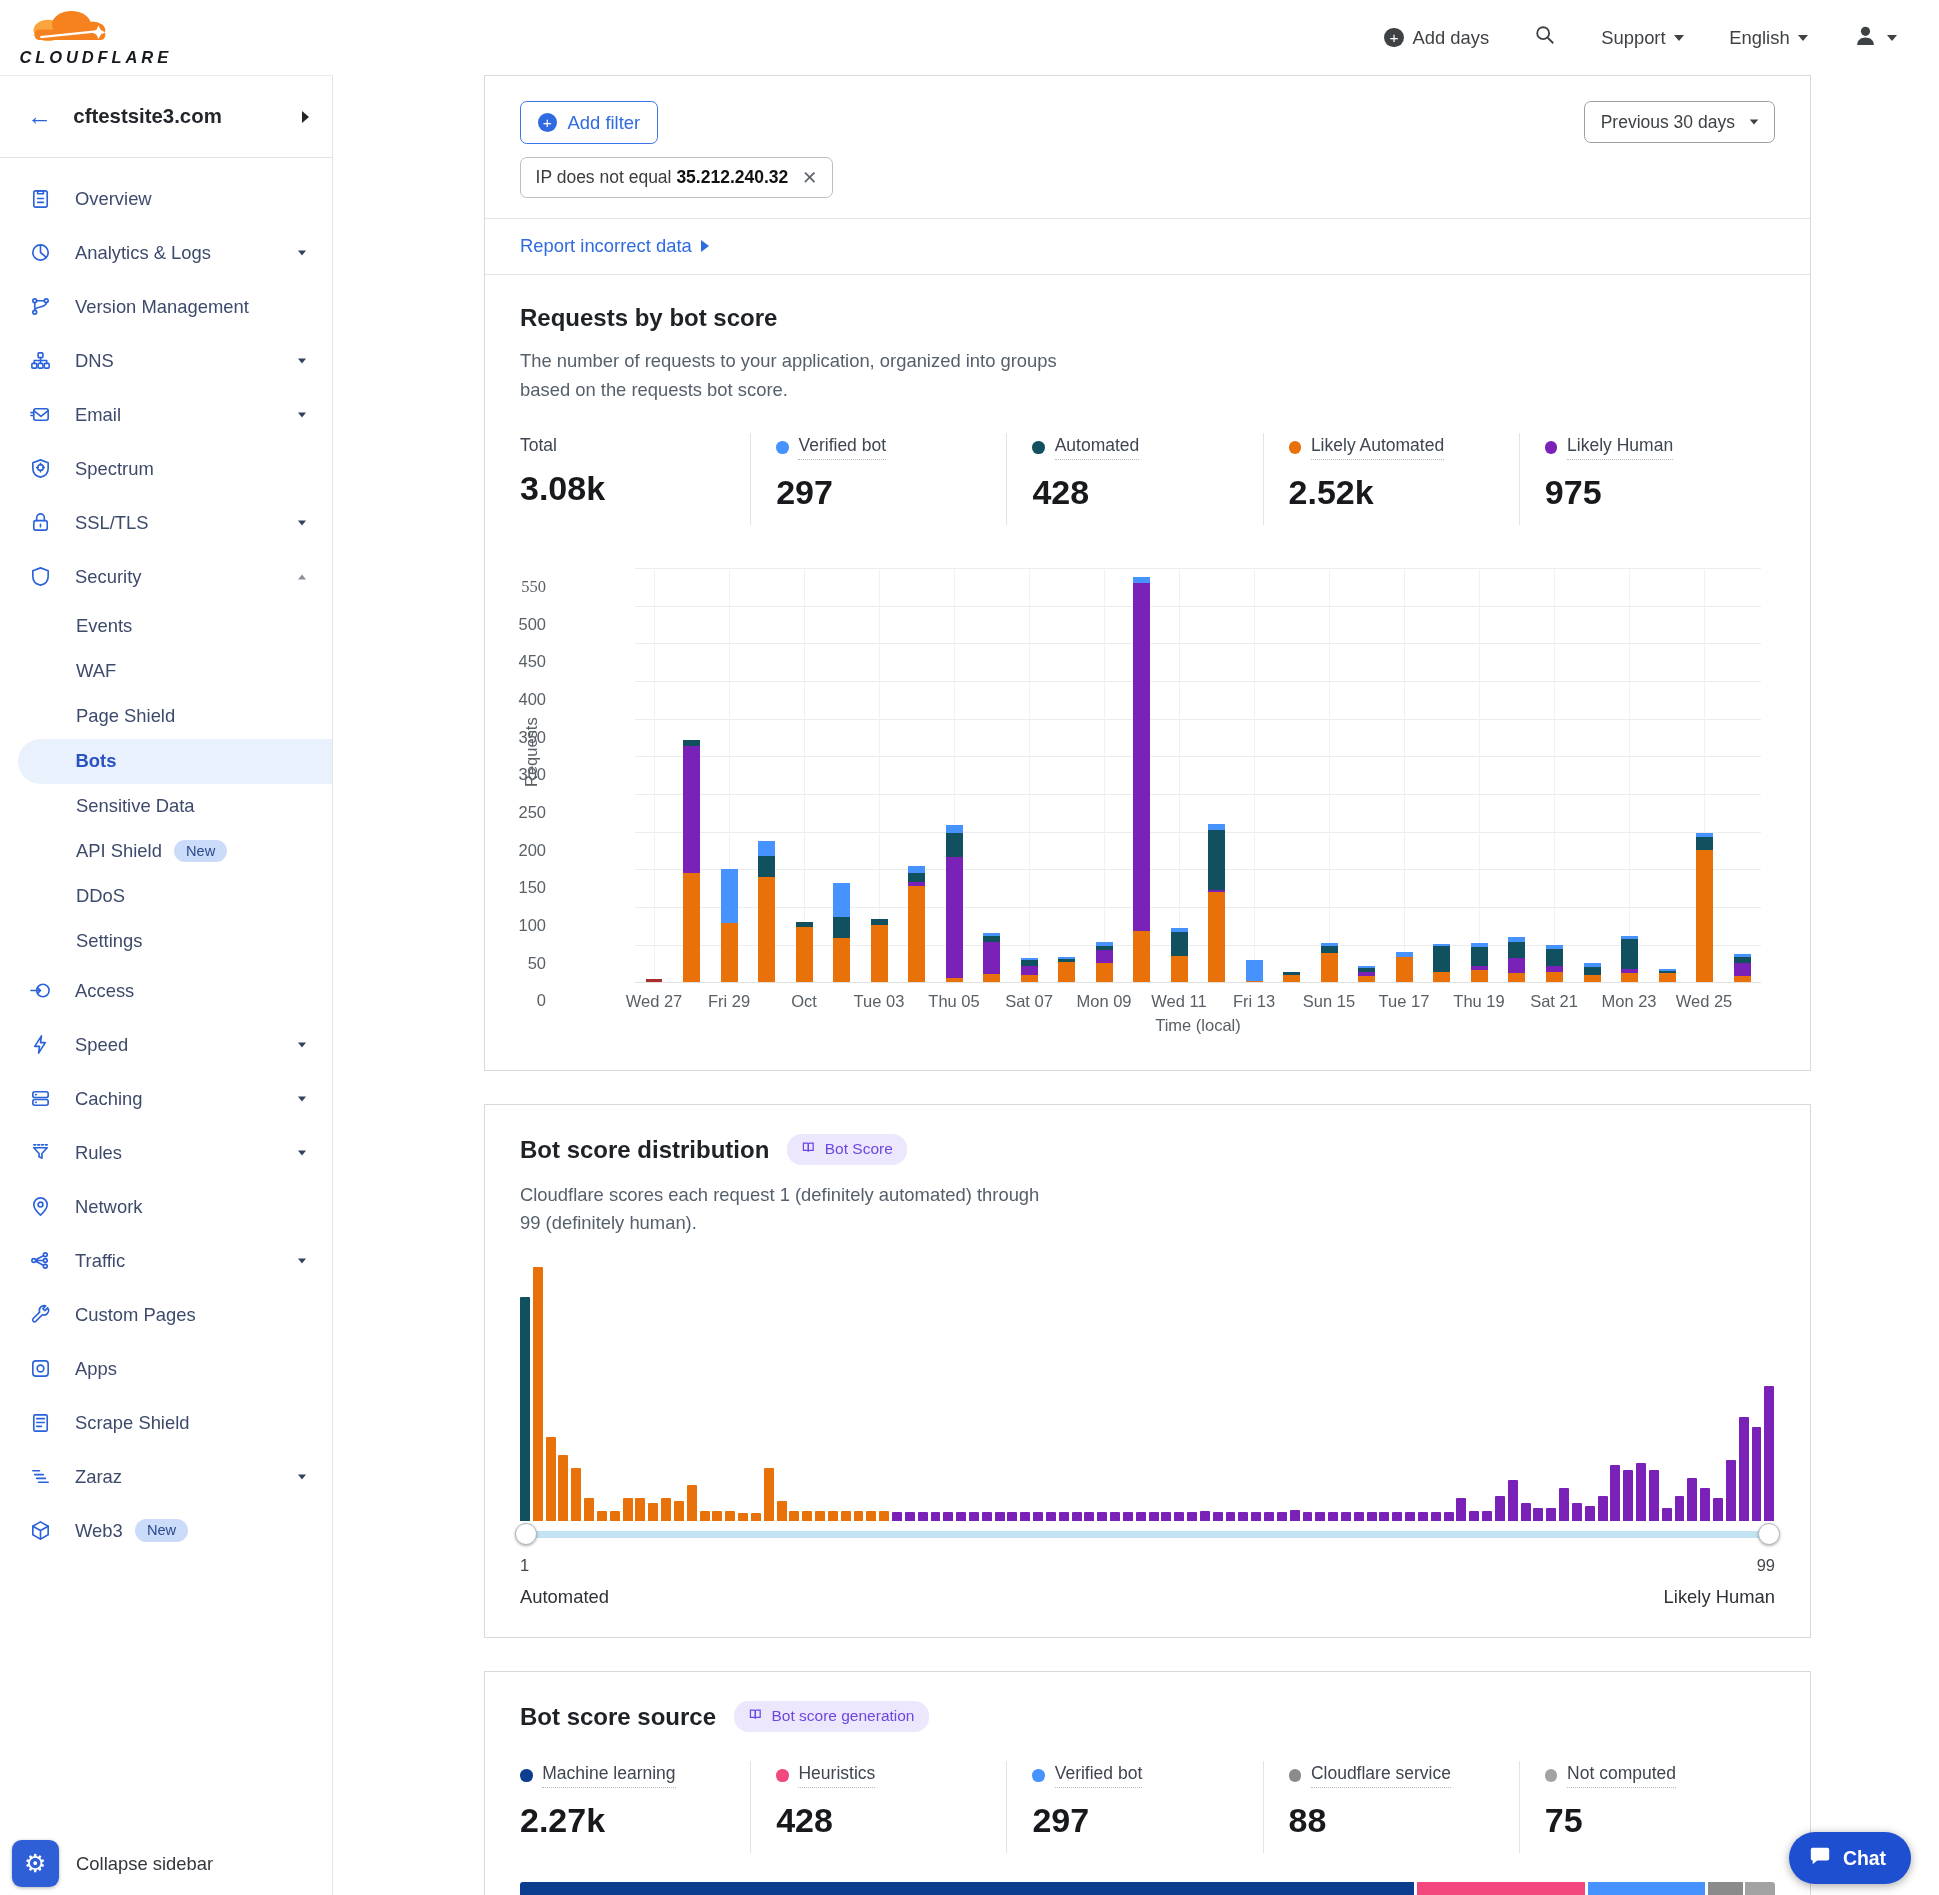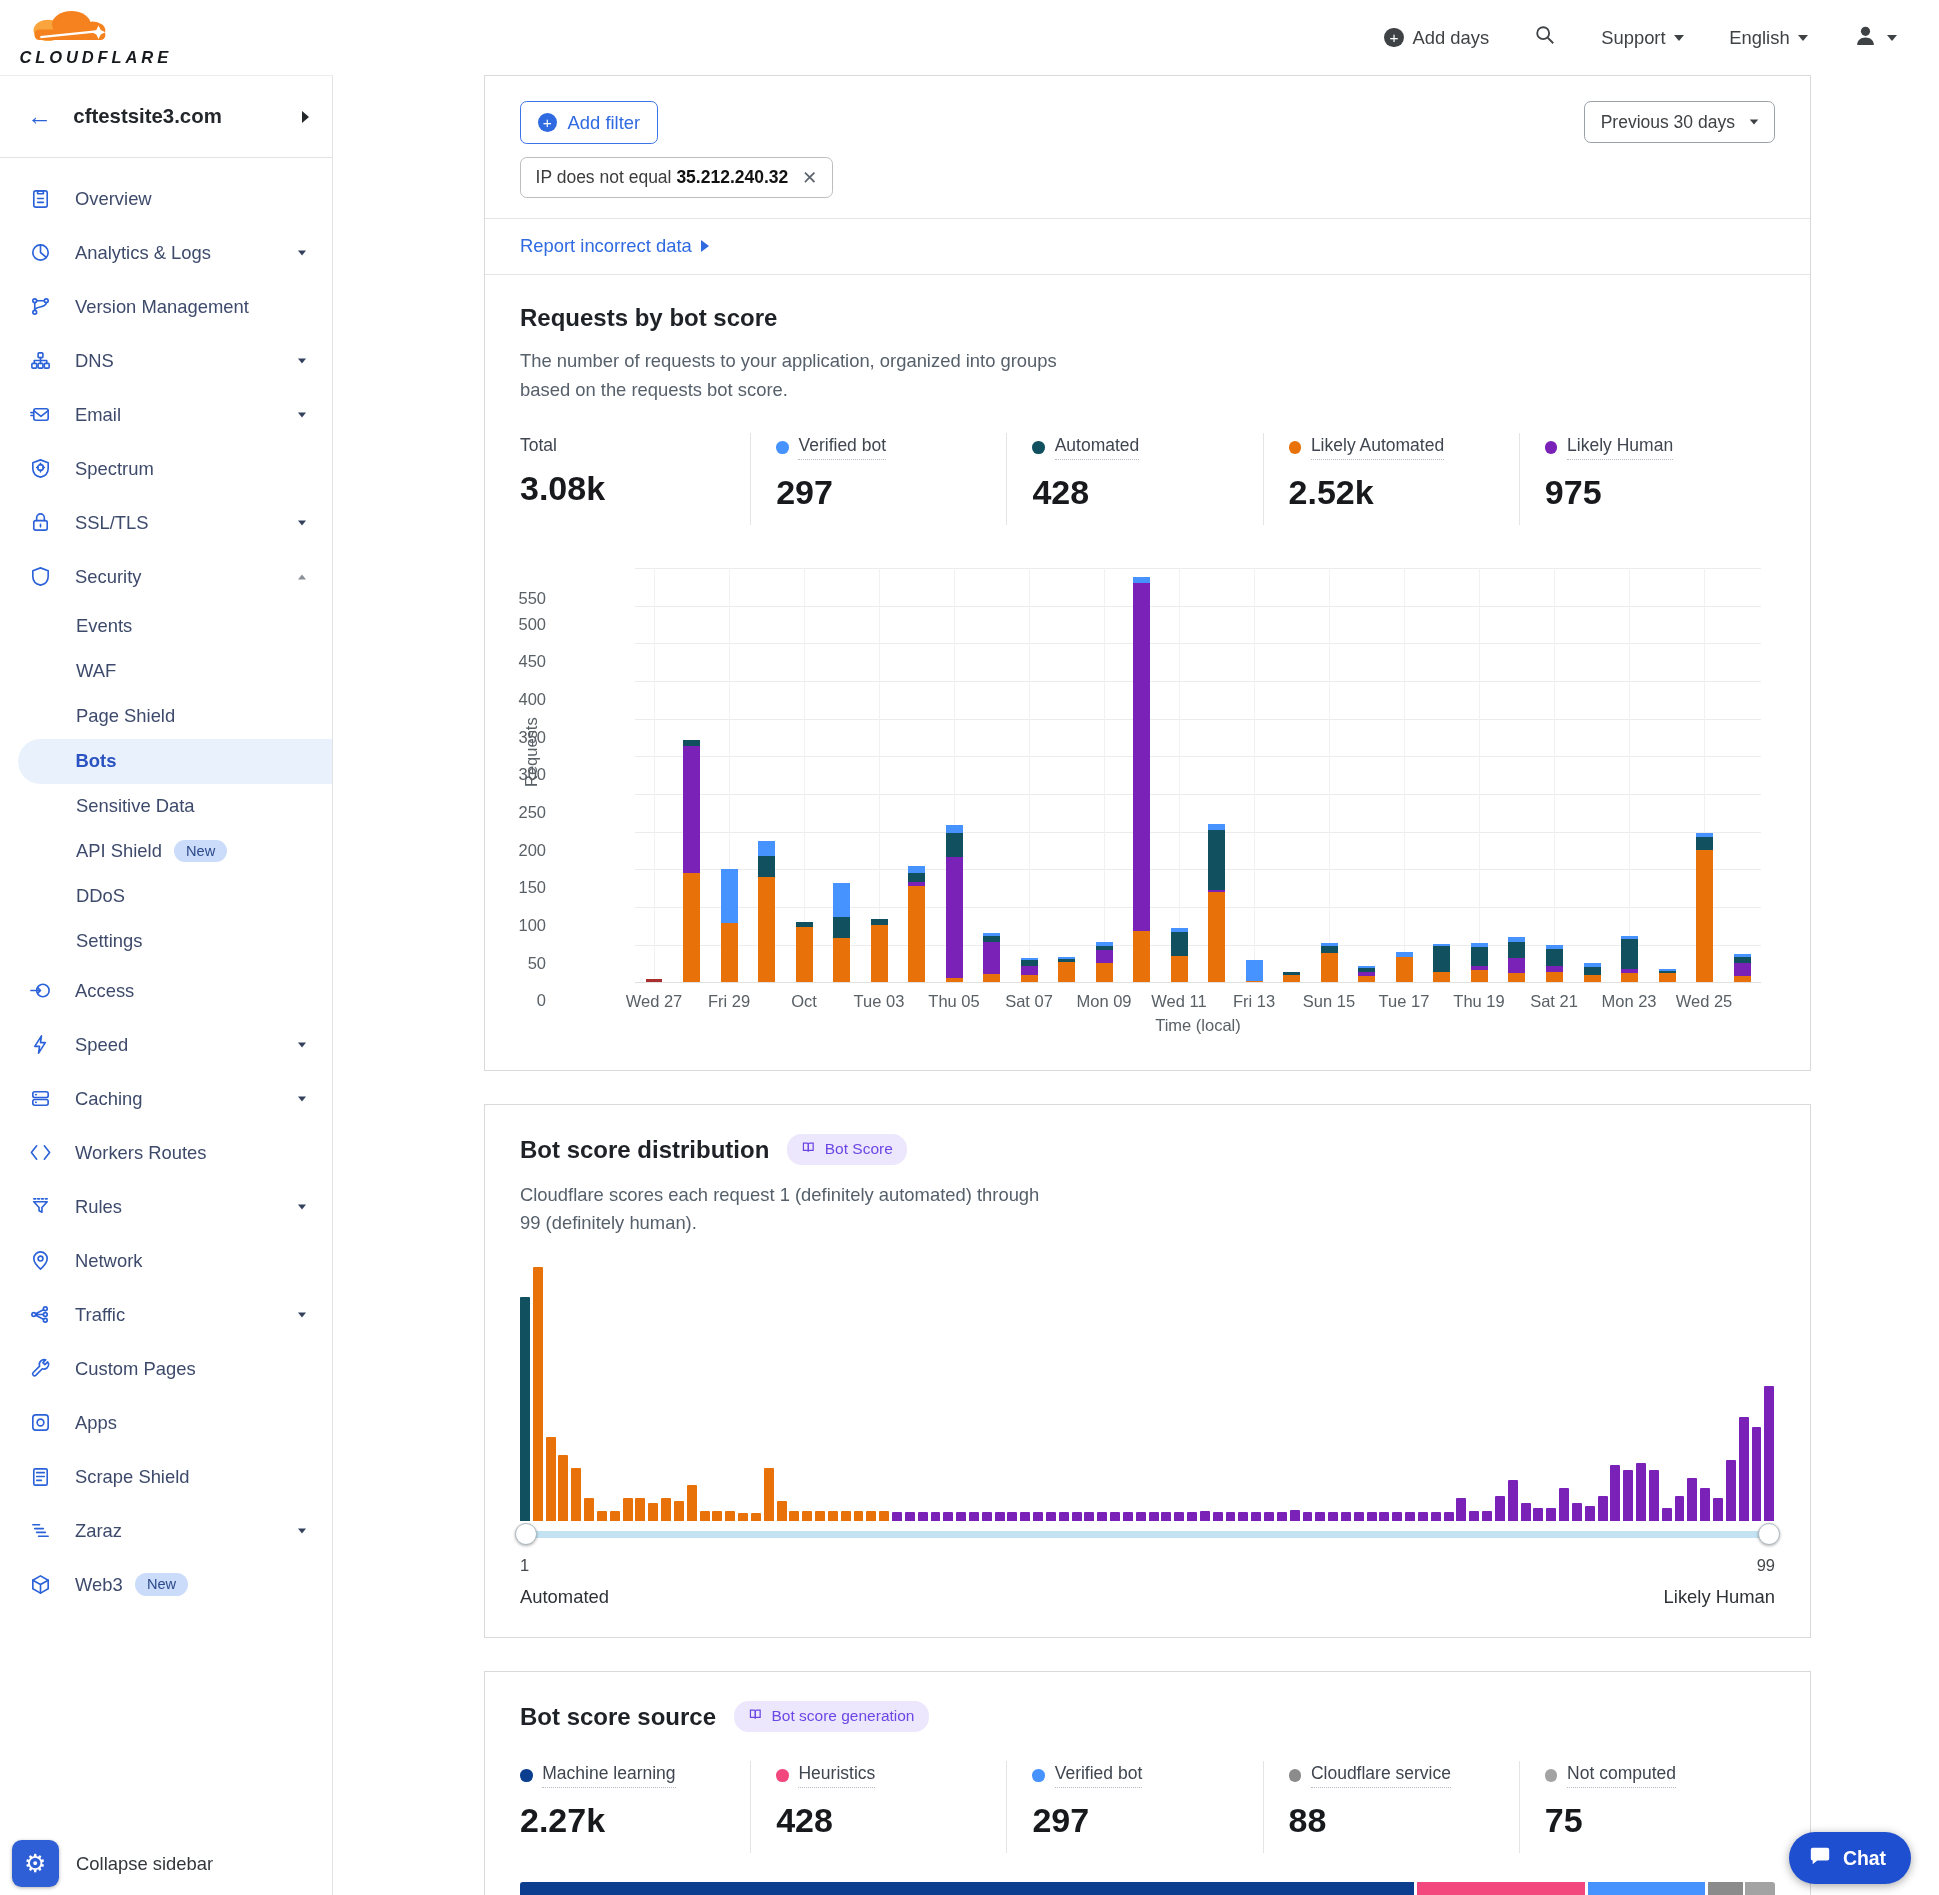--- a/index.html
+++ b/index.html
@@ -304,28 +304,20 @@
       <div class="nav-item">
         <span class="icon">
           <svg viewBox="0 0 24 24" fill="none" stroke="currentColor" stroke-width="1.7" stroke-linecap="round" stroke-linejoin="round">
             <rect x="4" y="5" width="16" height="6" rx="2"></rect>
             <rect x="4" y="13" width="16" height="6" rx="2"></rect>
             <path d="M7 8h.5M7 16h.5"></path>
           </svg>
         </span>
         <span>Caching</span>
         <span class="caret nav-caret" style="transform: scale(0.8);"></span>
-      </div>
-      <div class="nav-item">
-        <span class="icon">
-          <svg viewBox="0 0 24 24" fill="none" stroke="currentColor" stroke-width="1.7" stroke-linecap="round" stroke-linejoin="round">
-            <path d="M8 5l-5.5 7L8 19M16 5l5.5 7L16 19"></path>
-          </svg>
-        </span>
-        <span>Workers Routes</span>
       </div>
       <div class="nav-item">
         <span class="icon">
           <svg viewBox="0 0 24 24" fill="none" stroke="currentColor" stroke-width="1.7" stroke-linecap="round" stroke-linejoin="round">
             <path d="M5 7h14l-5.5 6v5l-3-1.5V13z"></path>
             <path d="M5 4h2M9 4h2M13 4h2M17 4h2"></path>
           </svg>
         </span>
         <span>Rules</span>
         <span class="caret nav-caret" style="transform: scale(0.8);"></span>
@@ -473,21 +465,21 @@
             <div class="ytick" style="top: 188px;">300</div>
             <div class="hline" style="top: 151px;"></div>
             <div class="ytick" style="top: 151px;">350</div>
             <div class="hline" style="top: 113px;"></div>
             <div class="ytick" style="top: 113px;">400</div>
             <div class="hline" style="top: 75px;"></div>
             <div class="ytick" style="top: 75px;">450</div>
             <div class="hline" style="top: 38px;"></div>
             <div class="ytick" style="top: 38px;">500</div>
             <div class="hline" style="top: 0px;"></div>
-            <div class="ytick" style="top: 12px;">550</div>
+            <div class="ytick" style="top: 0px; font-family: Liberation Serif, serif;">550</div>
             <div class="vline" style="left: 19px;"></div>
             <div class="xtick" style="left: 19px;">Wed 27</div>
             <div class="vline" style="left: 94px;"></div>
             <div class="xtick" style="left: 94px;">Fri 29</div>
             <div class="vline" style="left: 169px;"></div>
             <div class="xtick" style="left: 169px;">Oct</div>
             <div class="vline" style="left: 244px;"></div>
             <div class="xtick" style="left: 244px;">Tue 03</div>
             <div class="vline" style="left: 319px;"></div>
             <div class="xtick" style="left: 319px;">Thu 05</div>

